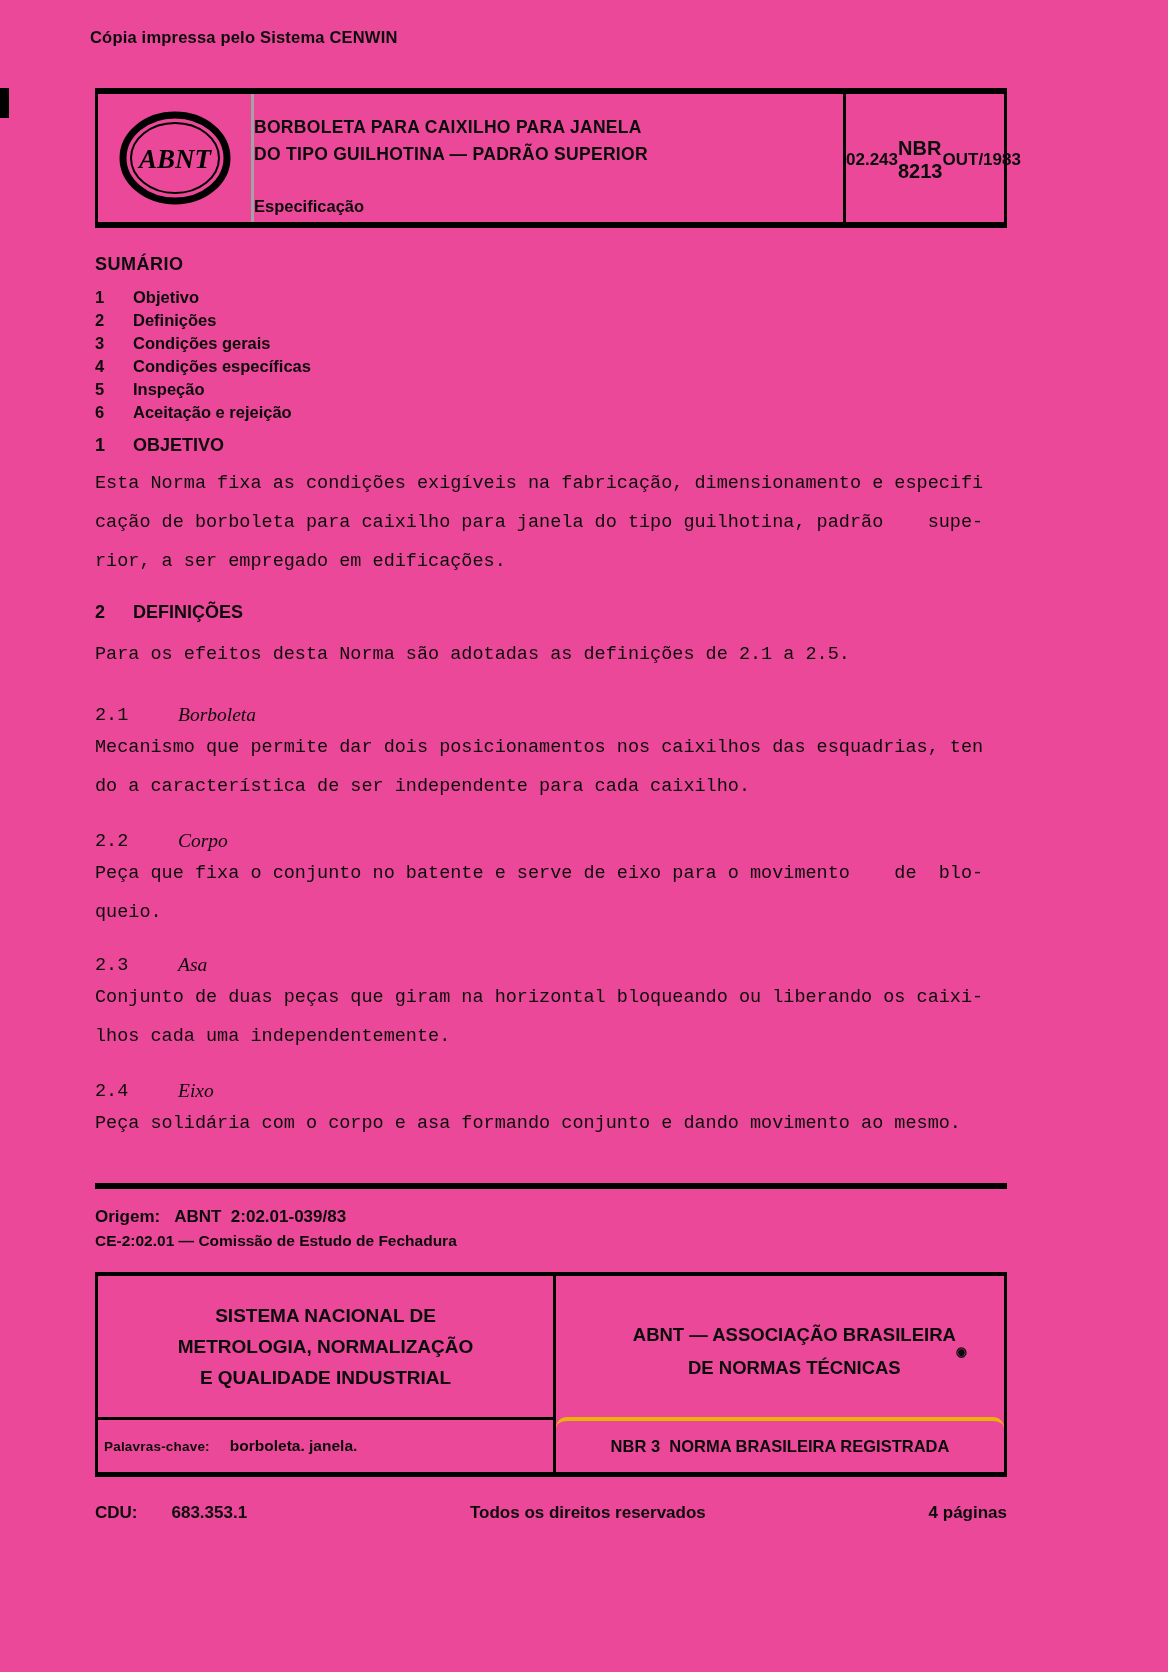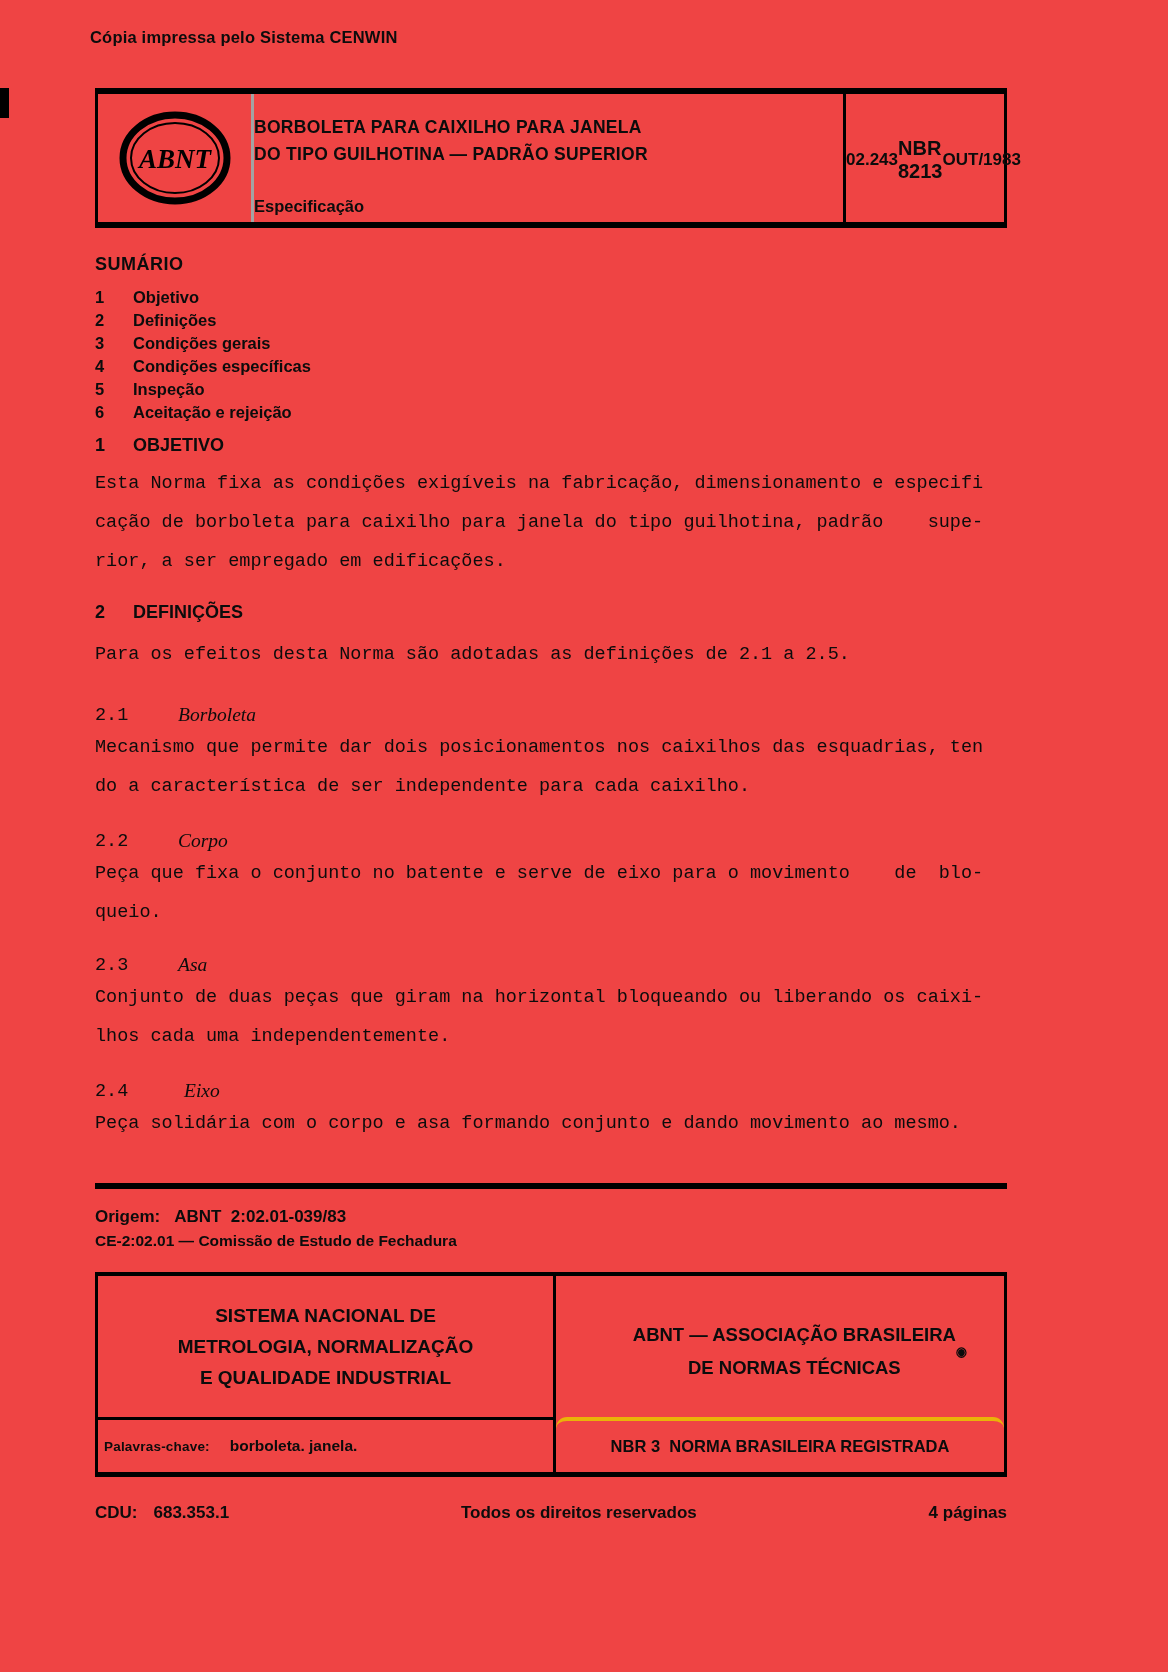--- a/index.html
+++ b/index.html
@@ -1,19 +1,19 @@
 <!DOCTYPE html>
 <html><head>
 <meta charset="utf-8">
 <style>
   * { margin:0; padding:0; box-sizing:border-box; }
   html,body { background:#e8e8e8; }
   .page {
     position:relative; width:1168px; height:1672px;
-    background:#ef4444; color:#0c0c0c; overflow:hidden;
+    background:#ec4899; color:#0c0c0c; overflow:hidden;
     font-family:"Liberation Sans", sans-serif; margin:0 auto;
   }
   .artifact { position:absolute; background:#000; }
   .artifact-tl { left:0; top:88px; width:9px; height:30px; }
   .watermark { position:absolute; left:90px; top:28px; font-size:16.5px; font-weight:bold; letter-spacing:.2px; }
   .content { position:absolute; left:95px; top:0; width:912px; padding-top:88px; }
 
   
   .header-box {
     display:flex; height:140px;
@@ -43,21 +43,21 @@
     font-family:"Liberation Mono","DejaVu Sans Mono",monospace;
     font-size:18.5px; line-height:39px; white-space:pre-wrap;
   }
   #sec1-h { margin-top:8px; }
   #body1  { margin-top:8px; }
   #sec2-h { margin-top:18px; }
   #body2  { margin-top:12px; }
   #sub21-h { margin-top:26px; }
   #sub22-h { margin-top:20px; }
   #sub23-h { margin-top:18px; }
-  #sub24-h { margin-top:20px;gap:6px; }
+  #sub24-h { margin-top:20px; }
   .sub-body { margin-top:2px; }
 
   
   .rule { margin-top:40px; height:6px; background:#000; }
   .origin { margin-top:16px; font-weight:bold; }
   .origin-l1 { font-size:17px; line-height:24px; display:flex; gap:14px; white-space:pre; }
   .origin-l2, .origin-l3 { font-size:15.5px; line-height:23px; }
 
   
   .footer-box {
@@ -70,21 +70,21 @@
     font-weight:bold; font-size:18.5px; line-height:33px; white-space:pre-line; padding-top:8px;margin-left:40px; }
   .fb-emblem { font-size:13px; line-height:16px; margin-top:2px; }
   .fb-left-bottom { border-top:3px solid #000; border-right:3px solid #000; display:flex; align-items:baseline; gap:20px; padding:17px 0 0 6px; }
   .kw-label { font-size:13.5px; font-weight:bold; letter-spacing:.2px; }
   .kw-value { font-size:15.5px; font-weight:bold; }
   .fb-right-bottom { border-top:4px solid #eab308; display:flex; align-items:center; justify-content:center;
     font-weight:bold; font-size:16.5px; white-space:pre;border-radius:11px; }
 
   
   .bottom-row { margin-top:26px; display:flex; justify-content:space-between; align-items:baseline; font-weight:bold; font-size:17px; }
-  .cdu { display:flex; gap:16px; white-space:pre; }
+  .cdu { display:flex; gap:34px; white-space:pre; }
 </style>
 </head>
 <body>
 
 <div class="page">
   <div class="artifact artifact-tl"></div>
   <div class="watermark">Cópia impressa pelo Sistema CENWIN</div>
 
   <div class="content">
 

